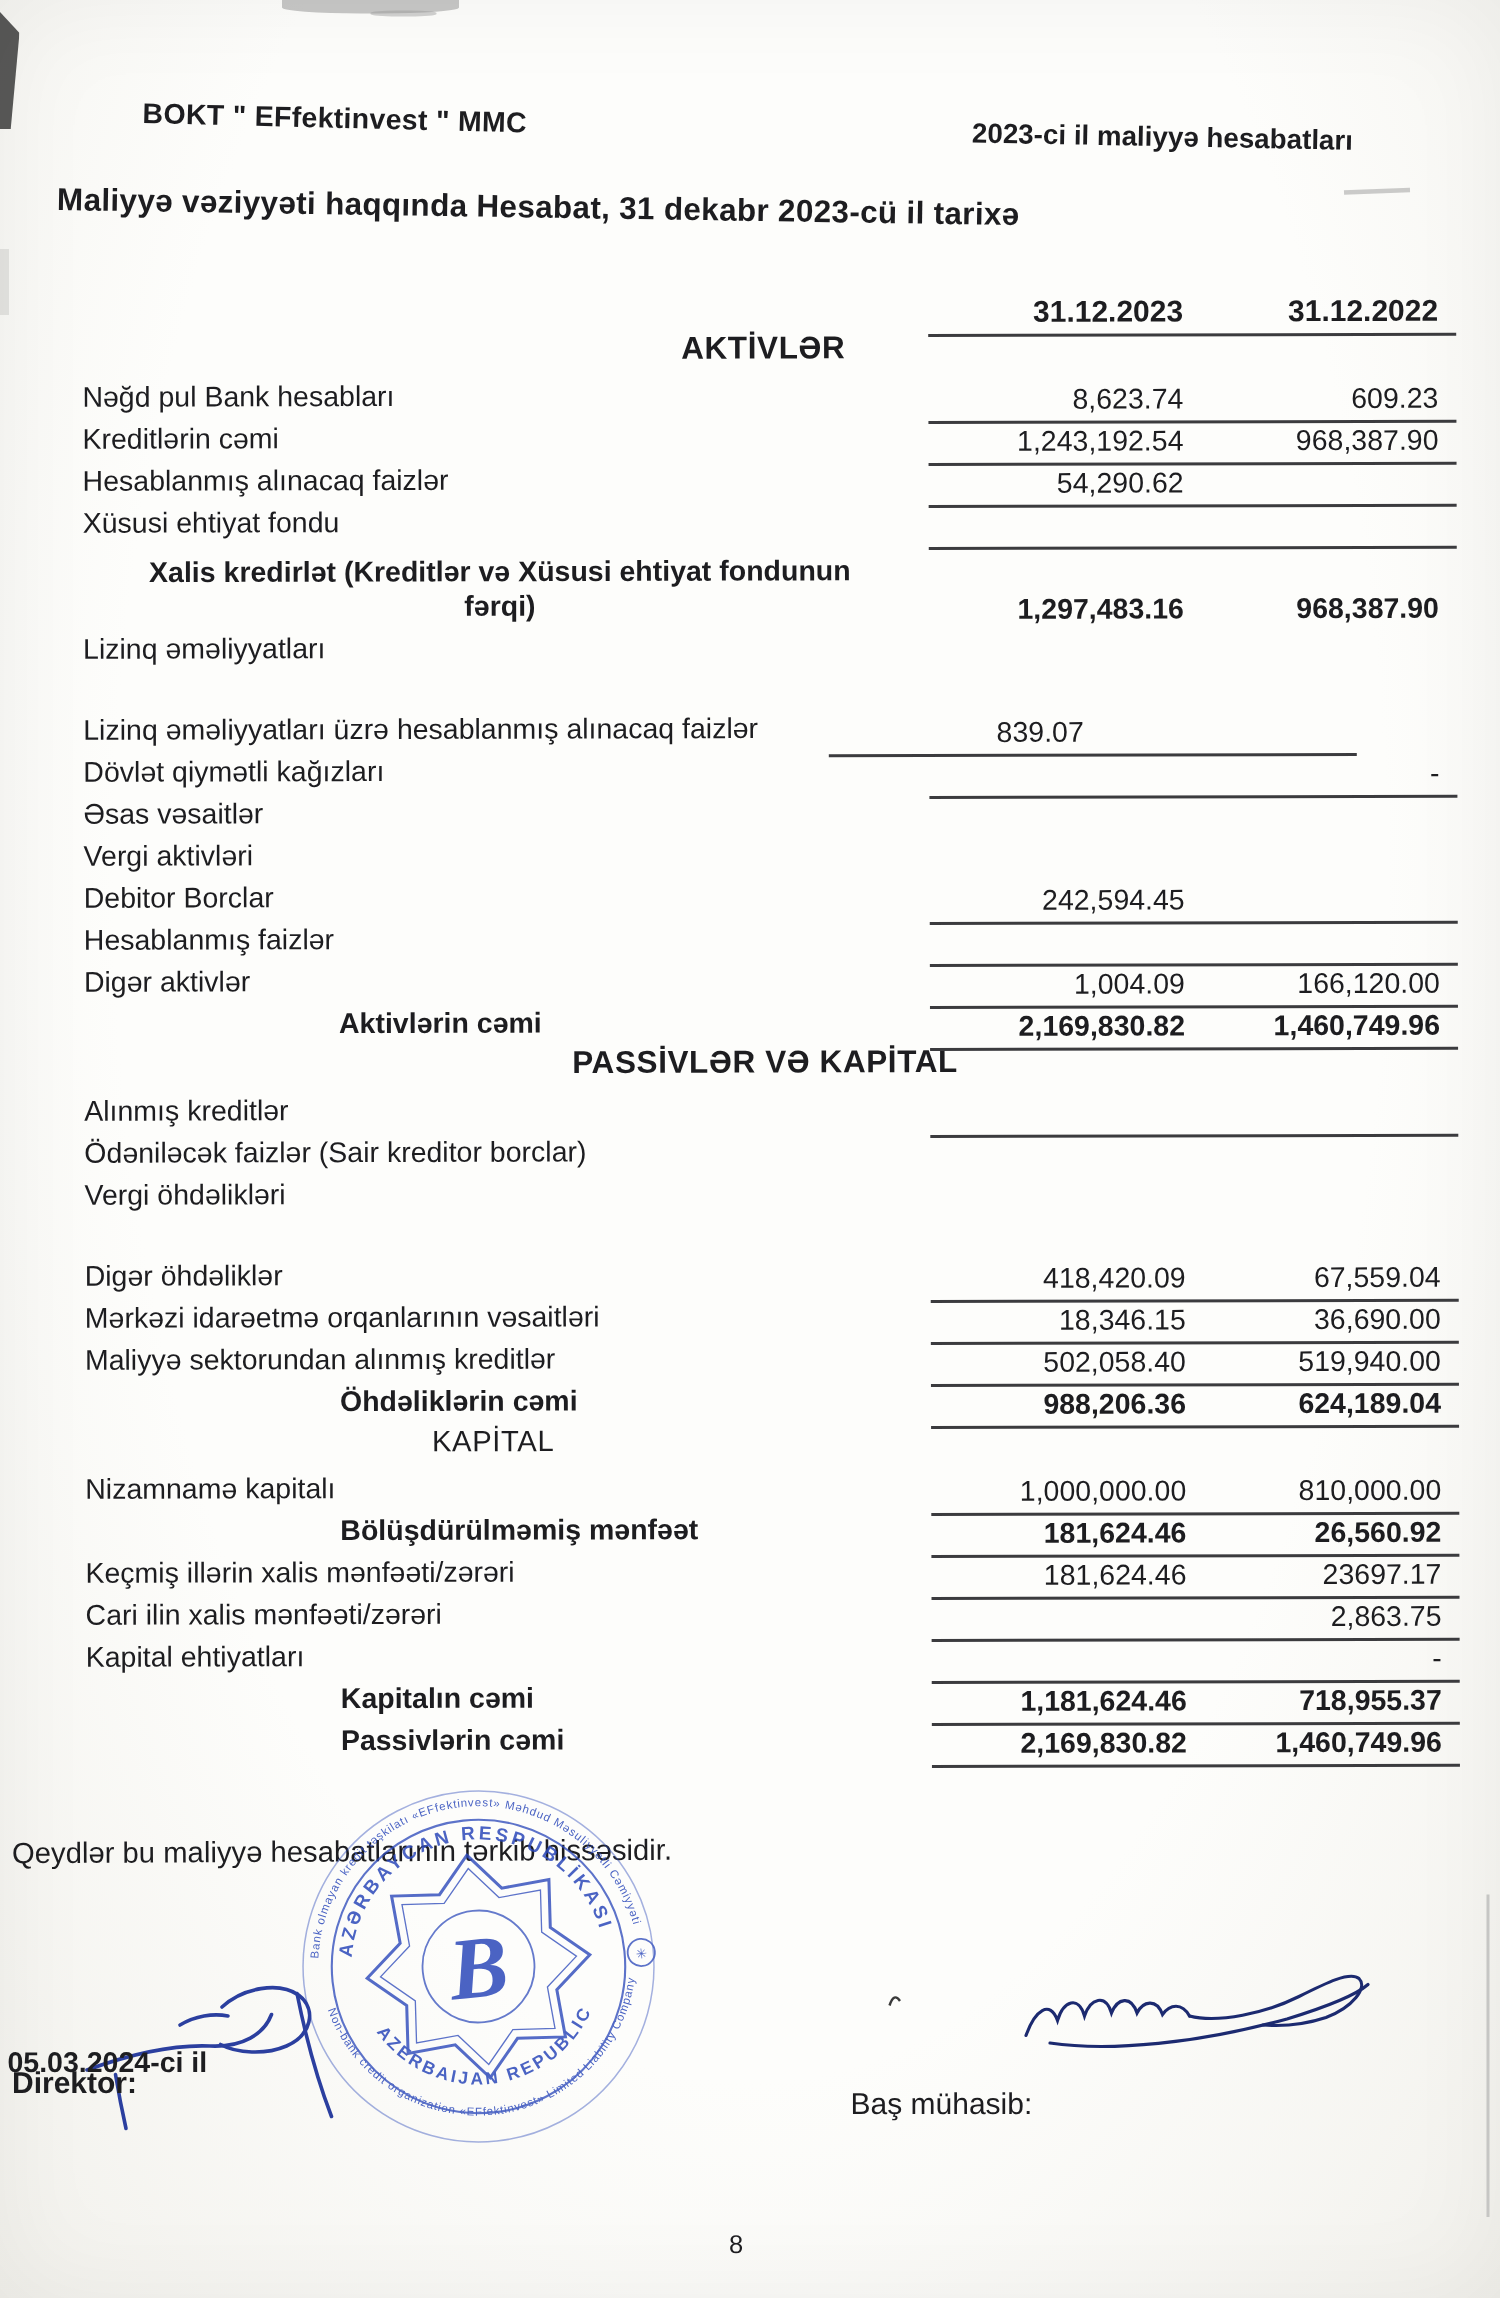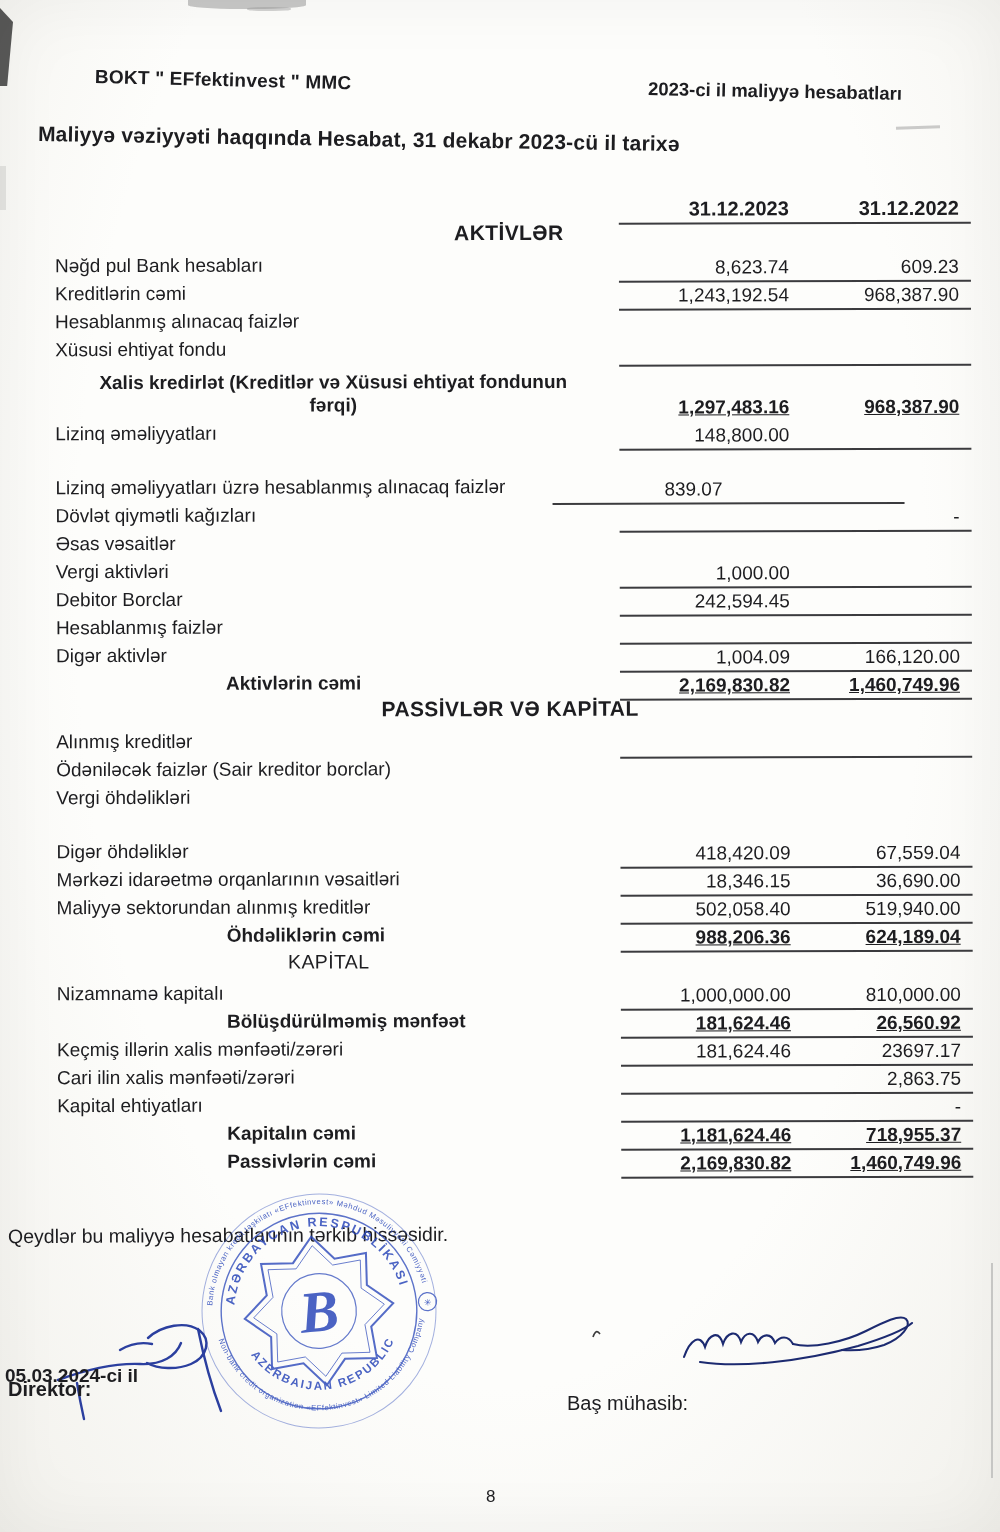--- a/index.html
+++ b/index.html
@@ -37,21 +37,21 @@
   .trow { display:flex; align-items:flex-end; min-height:28px; }
   .tlabel { flex:1; font-size:19px; padding-left:8px; line-height:1.22; }
   .tnums { width:352px; min-height:24px; display:flex; justify-content:flex-end;
     border-bottom:2px solid #3b3b3e; transform:translateY(7px);
     padding:0 12px 2px 0; }
   .tnums.noline { border-bottom:2px solid transparent; }
   .tv { width:170px; text-align:right; font-size:19px; white-space:nowrap; }
   .colhead { min-height:30px; }
   .colhead .tv { font-weight:bold; font-size:20px; }
   .trow.total .tlabel { font-weight:bold; padding-left:178px; }
-  .trow.total .tv { font-weight:bold;text-decoration:underline; }
+  .trow.total .tv { font-weight:bold; }
   .trow.xalis { min-height:56px; }
   .trow.xalis .tlabel { text-align:center; padding:0 45px 0 45px; font-weight:bold; }
   .trow.wrap2 { min-height:54px; }
   .trow.wrap2 .tlabel { max-width:505px; }
   .trow.section { min-height:30px; align-items:center; }
   .sec-label { width:100%; text-align:center; font-weight:bold; font-size:21px; letter-spacing:.4px; }
   .trow.section.sub .sec-label { width:560px; font-weight:normal; font-size:19.5px; }
   .trow.spacer { border:none; }
   
   .note { position:absolute; left:8px; top:1224px; font-size:19.5px; transform:rotate(-0.3deg); }
@@ -100,65 +100,61 @@
         </div>
         <div class="trow row">
           <div class="tlabel">Kreditlərin cəmi</div>
           <div class="tnums">
             <div class="tv">1,243,192.54</div>
             <div class="tv">968,387.90</div>
           </div>
         </div>
         <div class="trow row">
           <div class="tlabel">Hesablanmış alınacaq faizlər</div>
+          <div class="tnums">
+            <div class="tv">54,290.62</div>
+            <div class="tv"></div>
+          </div>
         </div>
         <div class="trow row">
           <div class="tlabel">Xüsusi ehtiyat fondu</div>
           <div class="tnums">
             <div class="tv"></div>
             <div class="tv"></div>
           </div>
         </div>
         <div class="trow total xalis">
           <div class="tlabel">Xalis kredirlət (Kreditlər və Xüsusi ehtiyat fondunun fərqi)</div>
           <div class="tnums noline">
             <div class="tv">1,297,483.16</div>
             <div class="tv">968,387.90</div>
           </div>
         </div>
         <div class="trow row">
           <div class="tlabel">Lizinq əməliyyatları</div>
-          <div class="tnums">
-            <div class="tv">148,800.00</div>
-            <div class="tv"></div>
-          </div>
         </div>
         <div class="trow row wrap2">
           <div class="tlabel">Lizinq əməliyyatları üzrə hesablanmış alınacaq faizlər</div>
           <div class="tnums">
             <div class="tv">839.07</div>
             <div class="tv"></div>
           </div>
         </div>
         <div class="trow row">
           <div class="tlabel">Dövlət qiymətli kağızları</div>
           <div class="tnums">
             <div class="tv"></div>
             <div class="tv">-</div>
           </div>
         </div>
         <div class="trow row">
           <div class="tlabel">Əsas vəsaitlər</div>
         </div>
         <div class="trow row">
           <div class="tlabel">Vergi aktivləri</div>
-          <div class="tnums">
-            <div class="tv">1,000.00</div>
-            <div class="tv"></div>
-          </div>
         </div>
         <div class="trow row">
           <div class="tlabel">Debitor Borclar</div>
           <div class="tnums">
             <div class="tv">242,594.45</div>
             <div class="tv"></div>
           </div>
         </div>
         <div class="trow row">
           <div class="tlabel">Hesablanmış faizlər</div>

